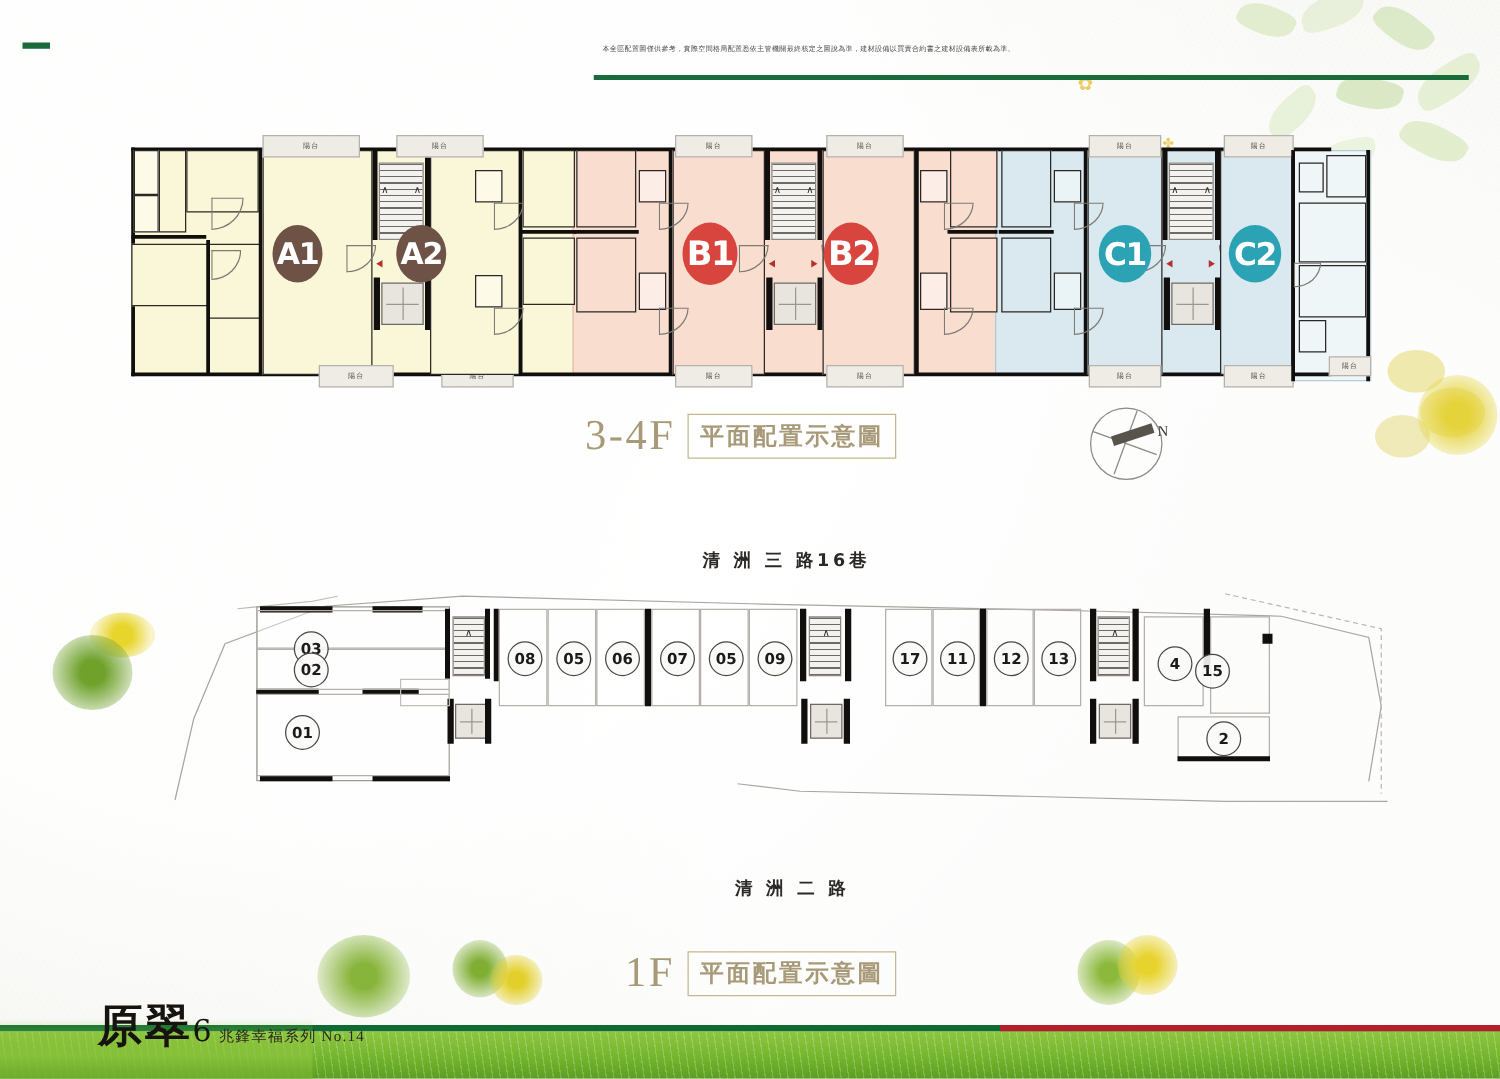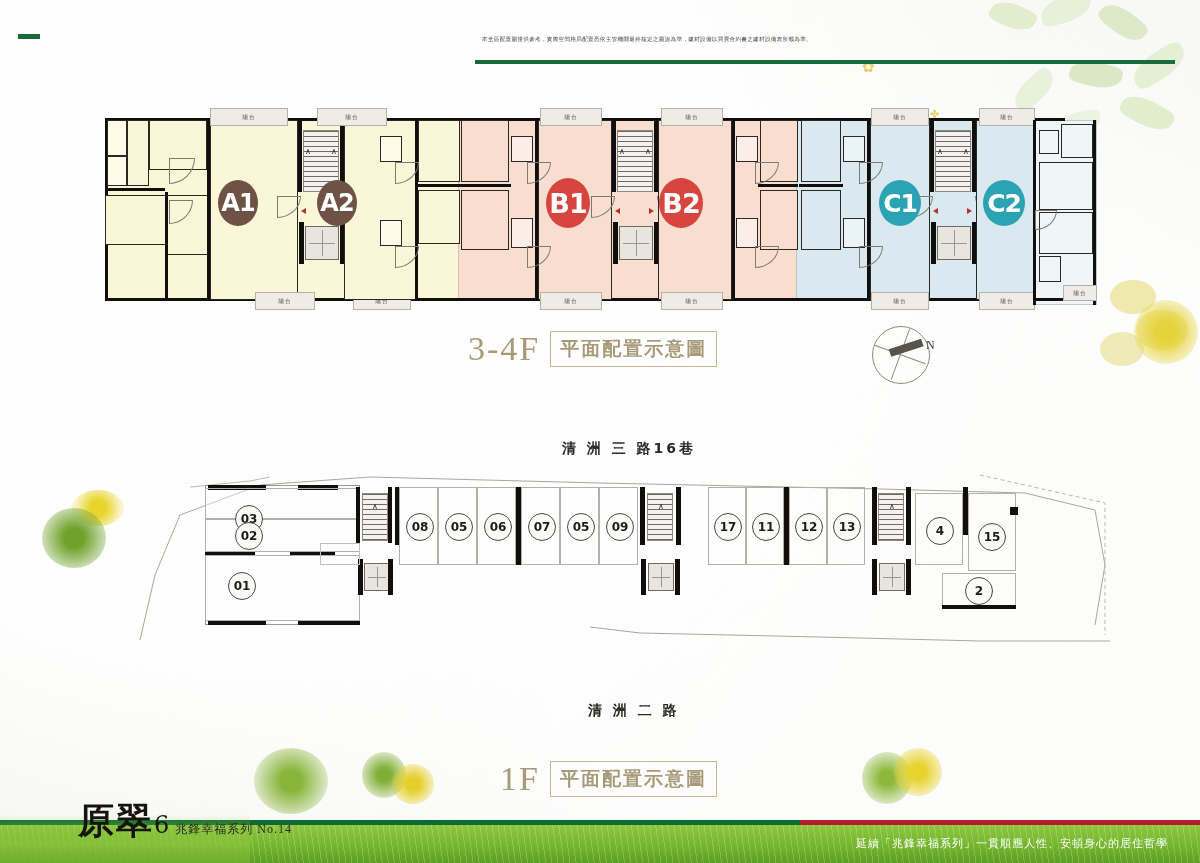--- a/index.html
+++ b/index.html
@@ -451,21 +451,21 @@
 
   <div class="thin" style="left:795px;top:38px;width:48px;height:72px;border-color:#b3b0ab;"></div>
   <div class="wall" style="left:843px;top:32px;width:5px;height:48px;"></div>
   <div class="thin" style="left:848px;top:38px;width:48px;height:78px;border-color:#b3b0ab;"></div>
   <div class="thin" style="left:822px;top:118px;width:74px;height:34px;border-color:#b3b0ab;"></div>
   <div class="wall" style="left:822px;top:150px;width:74px;height:4px;"></div>
   <div class="wall" style="left:890px;top:52px;width:8px;height:8px;"></div>
   <div class="pnum" style="left:806px;top:62px;">
     <span>4</span>
     </div>
-  <div class="pnum" style="left:858px;top:68px;">
+  <div class="pnum" style="left:836px;top:68px;">
     <span>15</span>
     </div>
   <div class="pnum" style="left:845px;top:122px;">
     <span>2</span>
     </div>
 </div>
 
 <div class="tree" style="left:38px;top:490px;width:90px;height:80px;">
   <div class="canopy" style="left:34px;top:0px;width:52px;height:36px;background:radial-gradient(circle,#e8d52c 25%,rgba(232,213,44,.25) 72%);"></div>
   <div class="canopy" style="left:4px;top:18px;width:64px;height:60px;background:radial-gradient(circle,#6fa12b 22%,rgba(111,161,43,.3) 74%);"></div>
@@ -490,18 +490,17 @@
 <div class="ftitle" style="left:500px;top:760px;">
   <div class="num">1F</div>
   <div class="box">平面配置示意圖</div>
 </div>
 
 <div id="footer">
   <div id="foot-green"></div>
   <div id="foot-grass"></div>
   <div id="foot-greenbar"></div>
   <div id="foot-redbar"></div>
-  <div id="foot-tag">延續「兆鋒幸福系列」一貫順應人性、安頓身心的居住哲學</div>
 </div>
 <div id="logo-strip"></div>
 <div id="logo">
   <span class="mark">原翠</span><span class="six">6</span><span class="series">兆鋒幸福系列 No.14</span>
 </div>
 
 </body></html>

